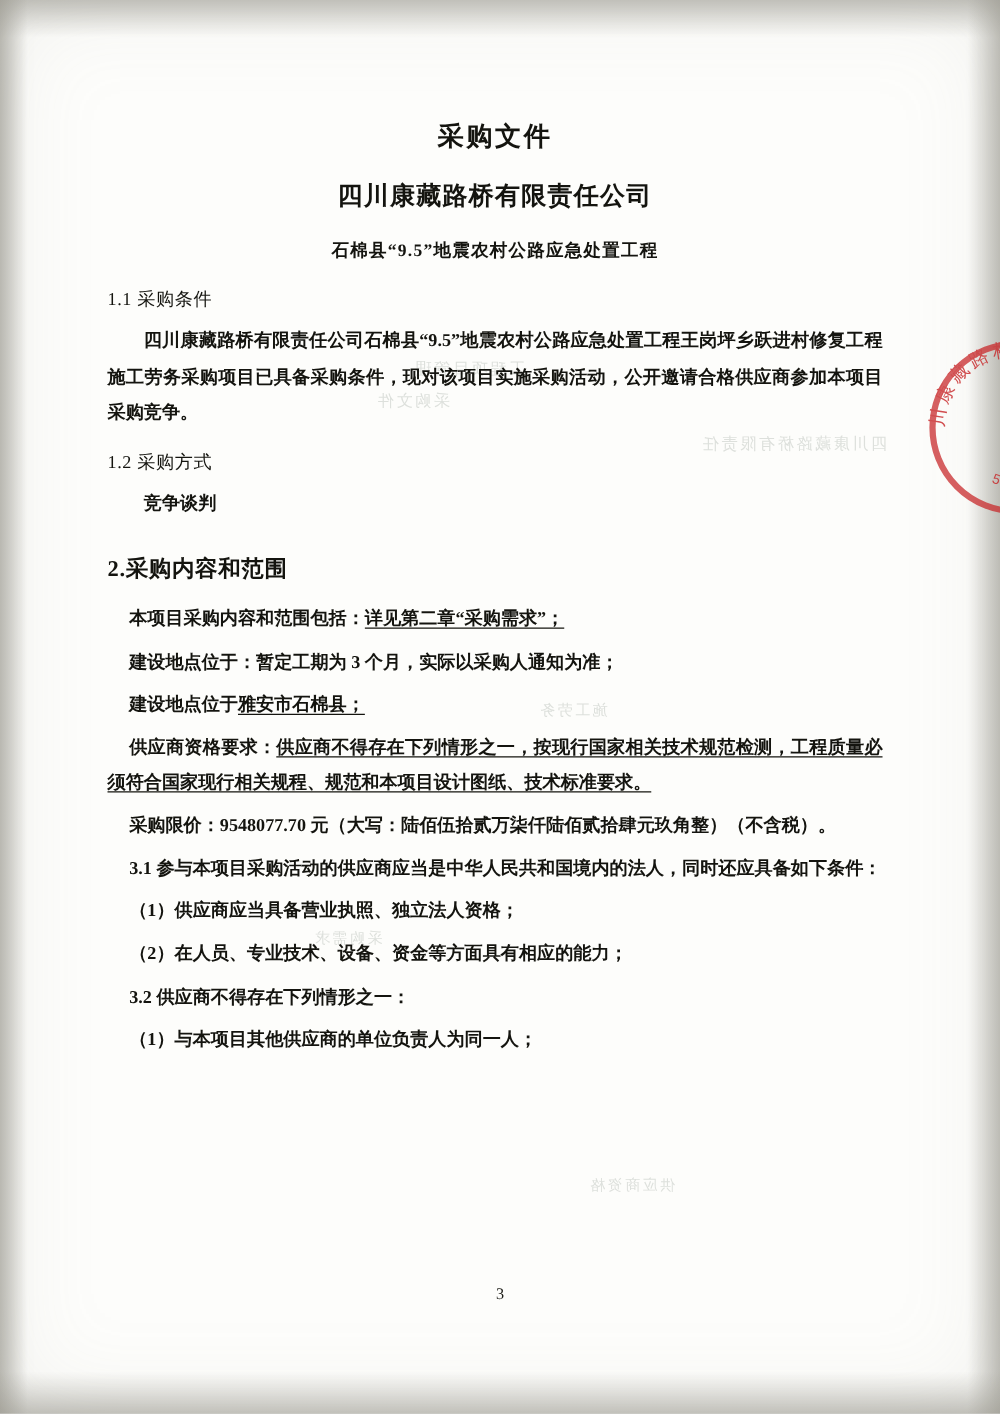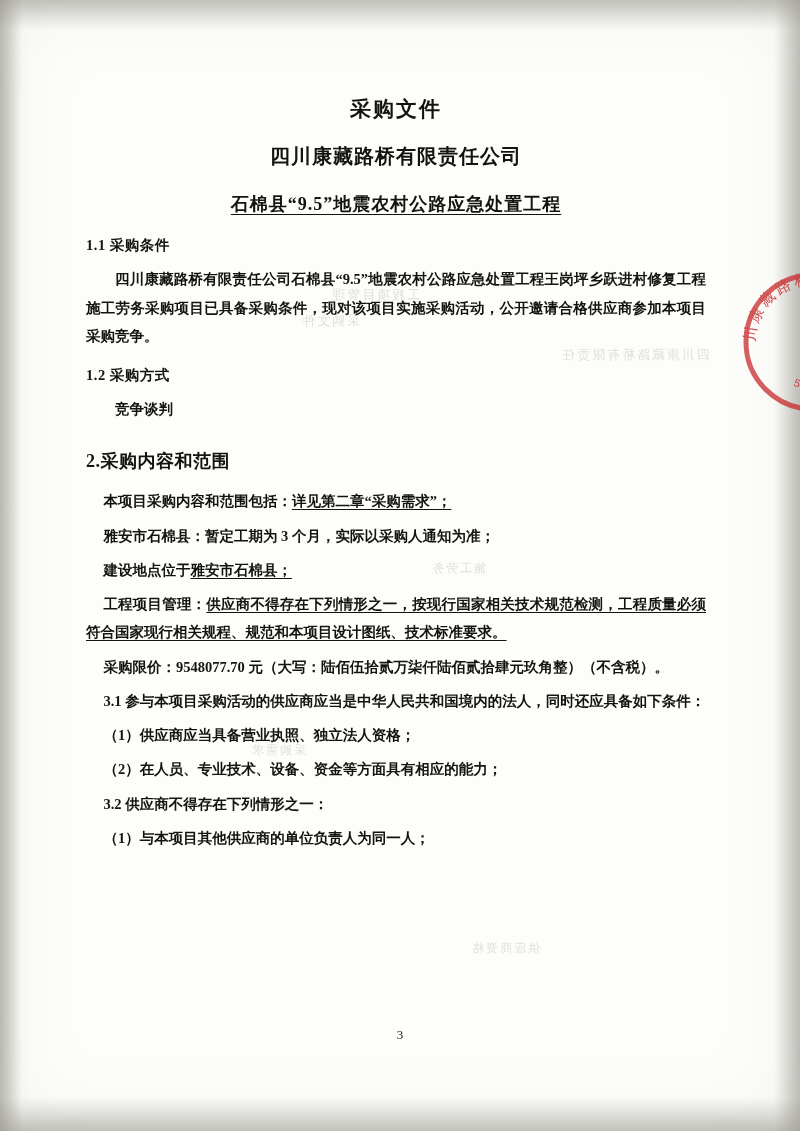--- a/index.html
+++ b/index.html
@@ -72,43 +72,42 @@
     margin: 0 0 20px 0;
     line-height: 1.3;
   }
   .company {
     font-size: 20px;
     font-weight: bold;
     letter-spacing: 1px;
     margin: 0 0 22px 0;
   }
   .subtitle {
-    font-size: 18px;
+    font-size: 14px;
     font-weight: bold;
     letter-spacing: 1px;
     margin: 0 0 20px 0;
-    text-decoration: underline;
     text-underline-offset: 4px;
   }
   .subtitle.second {
     margin-bottom: 26px;
   }
 
   h2.section {
     font-size: 18px;
     font-weight: bold;
     margin: 22px 0 14px 0;
     letter-spacing: 0.5px;
   }
   h2.section.sp {
     margin-top: 26px;
   }
   h3.subsection {
     font-size: 14.5px;
-    font-weight: bold;
+    font-weight: normal;
     margin: 16px 0 10px 0;
     letter-spacing: 0.5px;
   }
   p.body {
     font-size: 14.5px;
     line-height: 1.95;
     margin: 0 0 6px 0;
     text-align: justify;
     text-justify: inter-ideograph;
     font-weight: bold;
@@ -193,27 +192,27 @@
     <h3 class="subsection">1.1 采购条件</h3>
     <p class="body indent">四川康藏路桥有限责任公司石棉县“9.5”地震农村公路应急处置工程王岗坪乡跃进村修复工程施工劳务采购项目已具备采购条件，现对该项目实施采购活动，公开邀请合格供应商参加本项目采购竞争。</p>
     <h3 class="subsection">1.2 采购方式</h3>
     <p class="body indent">竞争谈判</p>
 
     <h2 class="section sp">2.采购内容和范围</h2>
     <p class="body indent1 tight">
       <span>本项目采购内容和范围包括：</span><span class="u">详见第二章“采购需求”；</span>
     </p>
     <p class="body indent1 tight">
-      <span>雅安市石棉县：</span><span>暂定工期为 3 个月，实际以采购人通知为准；</span>
+      <span>建设地点位于：</span><span>暂定工期为 3 个月，实际以采购人通知为准；</span>
     </p>
     <p class="body indent1 tight">
       <span>建设地点位于</span><span class="u">雅安市石棉县；</span>
     </p>
     <p class="body indent1 tight">
-      <span>工程项目管理：</span><span class="u">供应商不得存在下列情形之一，按现行国家相关技术规范检测，工程质量必须符合国家现行相关规程、规范和本项目设计图纸、技术标准要求。</span>
+      <span>供应商资格要求：</span><span class="u">供应商不得存在下列情形之一，按现行国家相关技术规范检测，工程质量必须符合国家现行相关规程、规范和本项目设计图纸、技术标准要求。</span>
     </p>
     <p class="body indent1">采购限价：9548077.70 元（大写：陆佰伍拾贰万柒仟陆佰贰拾肆元玖角整）（不含税）。</p>
 
     <p class="body indent1">3.1 参与本项目采购活动的供应商应当是中华人民共和国境内的法人，同时还应具备如下条件：</p>
     <p class="body indent1 tight">（1）供应商应当具备营业执照、独立法人资格；</p>
     <p class="body indent1 tight">（2）在人员、专业技术、设备、资金等方面具有相应的能力；</p>
     <p class="body indent1">3.2 供应商不得存在下列情形之一：</p>
     <p class="body indent1">（1）与本项目其他供应商的单位负责人为同一人；</p>
 
   </div>

